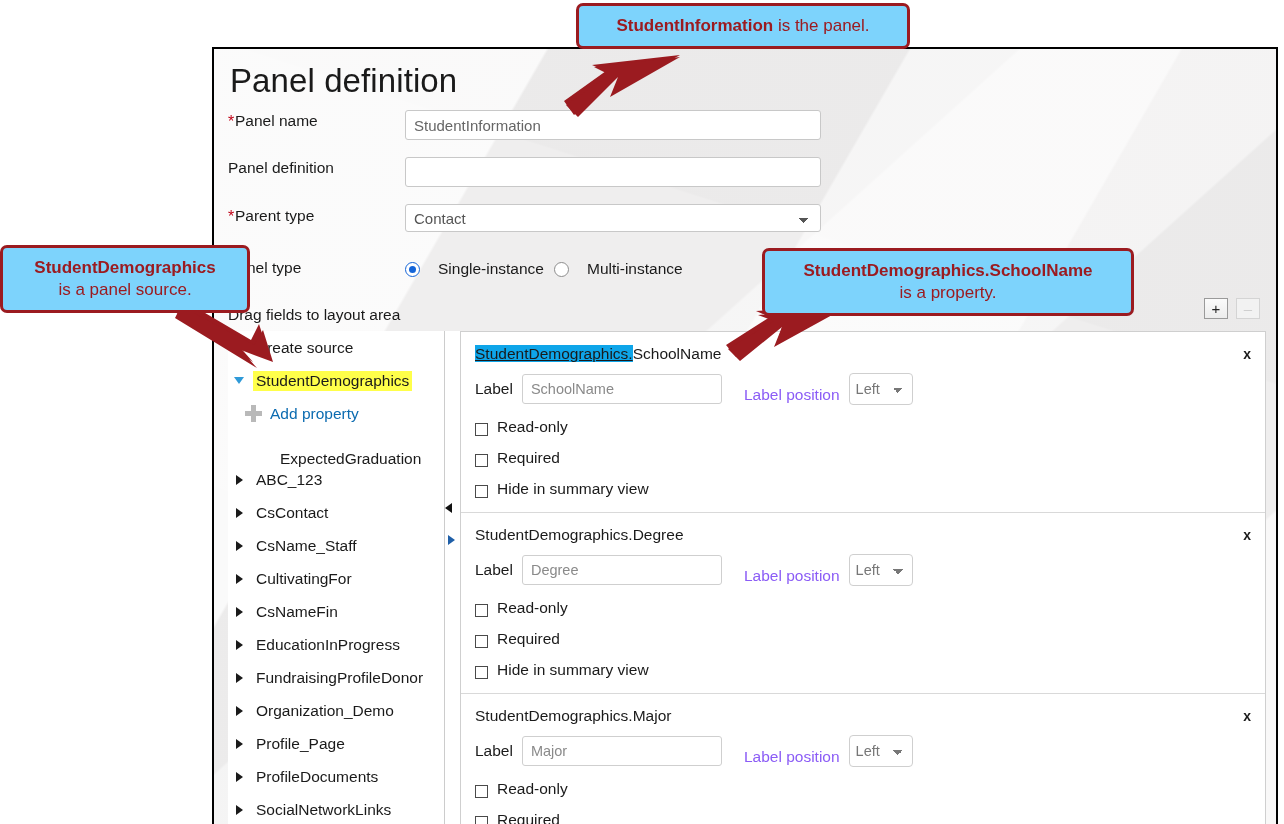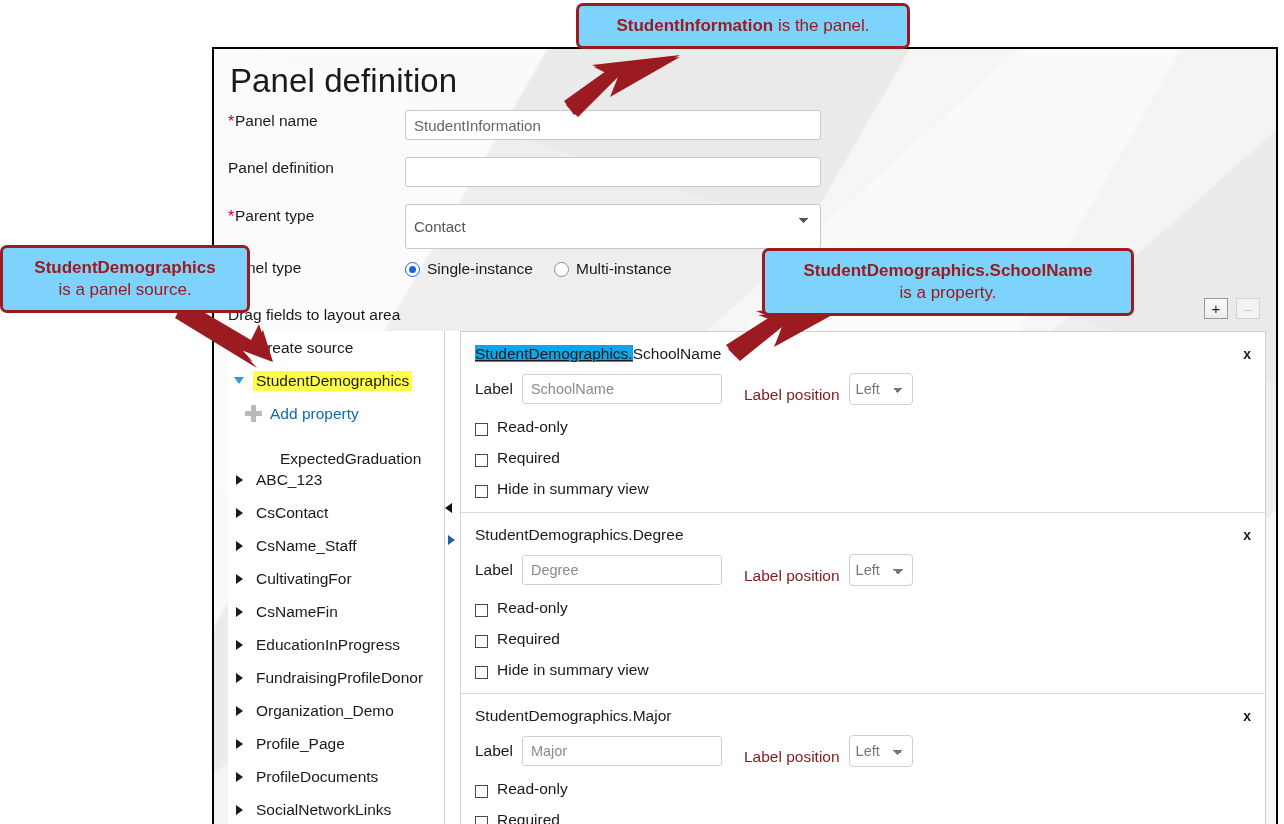--- a/index.html
+++ b/index.html
@@ -72,21 +72,21 @@
     appearance: none; -webkit-appearance: none;
     color: #555;
     background-image:
       linear-gradient(45deg, transparent 50%, #555 50%),
       linear-gradient(135deg, #555 50%, transparent 50%);
     background-position: calc(100% - 16px) 13px, calc(100% - 11px) 13px;
     background-size: 5px 5px, 5px 5px;
     background-repeat: no-repeat;
   }
 
-  .radio-wrap { position: absolute; display: flex; align-items: center; gap: 7px; }
+  .radio-wrap { position: absolute; display: flex; align-items: center; gap: 18px; }
   .radio-dot {
     width: 15px; height: 15px; border-radius: 50%;
     border: 1.6px solid #8d8d8d; background: #fff;
     display: inline-block; position: relative; flex: none;
   }
   .radio-dot.on { border-color: #1565d8; }
   .radio-dot.on::after {
     content:""; position: absolute;
     left: 3px; top: 3px; width: 7px; height: 7px;
     border-radius: 50%; background: #1565d8;
@@ -205,21 +205,21 @@
   .prop-line1 { display: flex; align-items: center; margin-left: 14px; }
   .lbl-txt { font-size: 15.5px; color: #1a1a1a; margin-right: 9px; }
   .lbl-input {
     width: 200px; height: 30px;
     border: 1px solid #cfcfcf; border-radius: 3px;
     background: #fff; font-size: 14.5px; color: #8a8a8a;
     padding: 0 8px; font-family: "Liberation Sans", sans-serif;
     outline: none;
   }
   .lbl-input::placeholder { color: #8a8a8a; }
-  .lp-txt { font-size: 15.5px; color: #7f1d1d; margin: 12px 9px 0 22px; }
+  .lp-txt { font-size: 15.5px; color: #8b5cf6; margin: 12px 9px 0 22px; }
   .lp-select {
     width: 64px; height: 32px;
     border: 1px solid #cfcfcf; border-radius: 4px;
     background: #fff; font-size: 14.5px; color: #777;
     padding: 0 6px; font-family: "Liberation Sans", sans-serif;
     appearance: none; -webkit-appearance: none;
     background-image:
       linear-gradient(45deg, transparent 50%, #777 50%),
       linear-gradient(135deg, #777 50%, transparent 50%);
     background-position: calc(100% - 14px) 14px, calc(100% - 9px) 14px;
@@ -267,21 +267,21 @@
 
     <span class="req-star" style="left:14px; top:65px;">*</span>
     <span class="form-label" style="left:21px; top:63px;">Panel name</span>
     <input class="form-field" style="left: 191px; top: 61px; width: 416px;" value="StudentInformation">
 
     <span class="form-label" style="left:14px; top:110px;">Panel definition</span>
     <input class="form-field" style="left: 191px; top: 108px; width: 416px;" value="">
 
     <span class="req-star" style="left:14px; top:160px;">*</span>
     <span class="form-label" style="left:21px; top:158px;">Parent type</span>
-    <select class="form-field" style="left:191px; top:155px; width:416px; height:45px;">
+    <select class="form-field" style="left:191px; top:155px; width:416px; height:28px;">
       <option>Contact</option>
     </select>
 
     <span class="form-label" style="left:14px; top:210px;">Panel type</span>
     <div class="radio-wrap" style="left:191px; top:211px;">
       <span class="radio-dot on"></span>
       <span class="radio-label">Single-instance</span>
     </div>
     <div class="radio-wrap" style="left:340px; top:211px;">
       <span class="radio-dot"></span>

